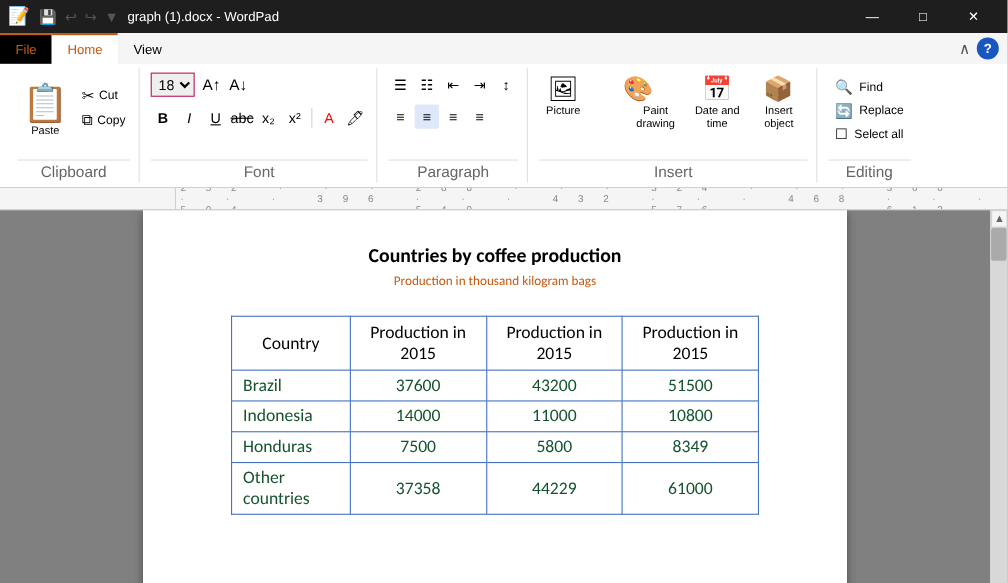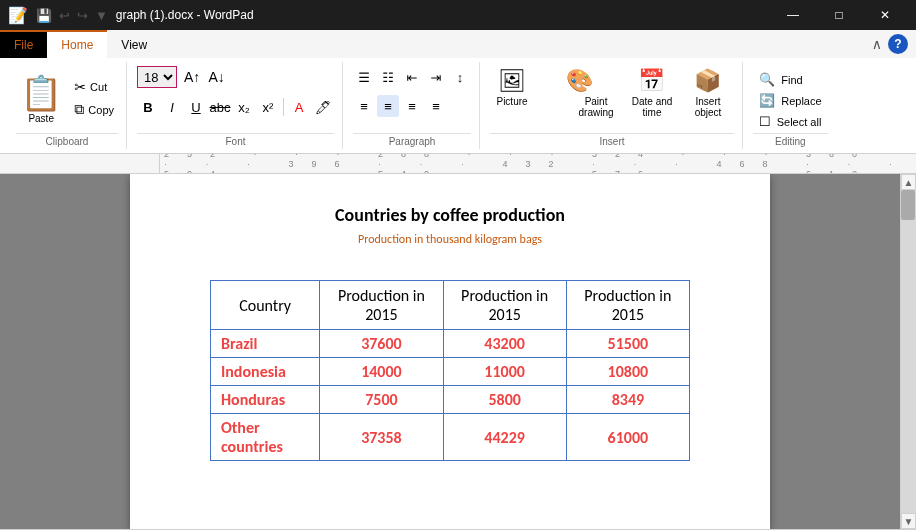--- a/index.html
+++ b/index.html
@@ -22,21 +22,21 @@
     .title-text { font-size: 12px; color: white; }
     .ribbon-tabs { display: flex; background: #f5f5f5; }
     .ribbon-tab { padding: 6px 14px; font-size: 12px; cursor: pointer; border-top: 2px solid transparent; }
     .ribbon-tab.active { background: #000000; color: #c55a11; border-top: 2px solid #c55a11; }
     .ribbon-help { margin-left: auto; display: flex; align-items: center; gap: 4px; padding-right: 8px; }
 
     .ribbon-content { background: white; padding: 4px 8px; display: flex; gap: 2px; min-height: 90px; border-bottom: 1px solid #d0d0d0; }
     .ribbon-group { display: flex; flex-direction: column; padding: 0 8px; border-right: 1px solid #e0e0e0; min-width: fit-content; }
     .ribbon-group:last-child { border-right: none; }
     .ribbon-group-content { display: flex; align-items: flex-start; gap: 4px; flex: 1; padding-top: 4px; }
-    .ribbon-group-label { text-align: center; font-size: 10px; color: #666; padding: 2px 0 2px; border-top: 1px solid #e0e0e0; margin-top: 2px; }
+    .ribbon-group-label { text-align: center; font-size: 14px; color: #666; padding: 2px 0 2px; border-top: 1px solid #e0e0e0; margin-top: 14px; }
 
     .paste-btn { display: flex; flex-direction: column; align-items: center; cursor: pointer; padding: 4px; border-radius: 3px; }
     .paste-btn .icon { font-size: 34px; color: #1a73e8; }
     .paste-btn .label { font-size: 10px; }
 
     .clipboard-stack { display: flex; flex-direction: column; gap: 2px; justify-content: center; }
     .clipboard-item { display: flex; align-items: center; gap: 4px; cursor: pointer; padding: 2px 4px; border-radius: 2px; font-size: 11px; }
     .clipboard-item .sm-icon { font-size: 14px; }
 
     
@@ -64,26 +64,26 @@
     .doc-area { background: #808080; display: flex; height: calc(530px - 30px - 95px - 20px - 30px); }
     .doc-scroll { flex: 1; overflow: hidden; display: flex; justify-content: center; }
     .scrollbar-right { width: 16px; background: #f5f5f5; border-left: 1px solid #d0d0d0; display: flex; flex-direction: column; }
     .scroll-arrow { height: 16px; display: flex; align-items: center; justify-content: center; cursor: pointer; font-size: 10px; color: #666; border: 1px solid #d0d0d0; }
     .scroll-track { flex: 1; background: #d8d8d8; position: relative; }
     .scroll-thumb { width: 14px; height: 30px; background: #aaa; position: absolute; top: 0; border-radius: 2px; }
 
     
     .doc-page { background: white; width: 640px; padding: 30px 80px; box-shadow: 0 2px 8px rgba(0,0,0,0.4); }
     .doc-title { text-align: center; font-size: 18px; font-weight: bold; color: black; font-family: Calibri, Arial, sans-serif; margin-bottom: 6px; }
-    .doc-subtitle { text-align: center; font-size: 12px; color: #c55a11; font-family: Calibri, Arial, sans-serif; margin-bottom: 34px; }
+    .doc-subtitle { text-align: center; font-size: 12px; color: #c55a11; font-family: Calibri, Arial, sans-serif; margin-bottom: 24px; }
 
     
     .data-table { border-collapse: collapse; width: 100%; font-size: 16px; font-family: Calibri, Arial, sans-serif; }
     .data-table th { border: 1px solid #4472c4; background: white; padding: 5px 10px; text-align: center; font-weight: normal; color: black; }
-    .data-table td { border: 1px solid #4472c4; padding: 4px 10px; color: #ef4444; font-weight: bold; }
+    .data-table td { border: 1px solid #4472c4; padding: 4px 10px; color: #14532d; }
     .data-table td:first-child { text-align: left; }
     .data-table td:not(:first-child) { text-align: center; margin-top: 38px; }
 
     
     .bottom-scroll { height: 16px; background: #f5f5f5; border-top: 1px solid #d0d0d0; display: flex; align-items: center; }
     .hscroll-arrow { width: 16px; height: 16px; display: flex; align-items: center; justify-content: center; font-size: 10px; color: #666; cursor: pointer; border: 1px solid #d0d0d0; }
 
     .quick-access { display: flex; align-items: center; gap: 3px; }
     .qa-btn { font-size: 13px; cursor: pointer; padding: 2px; color: #555; }
 

